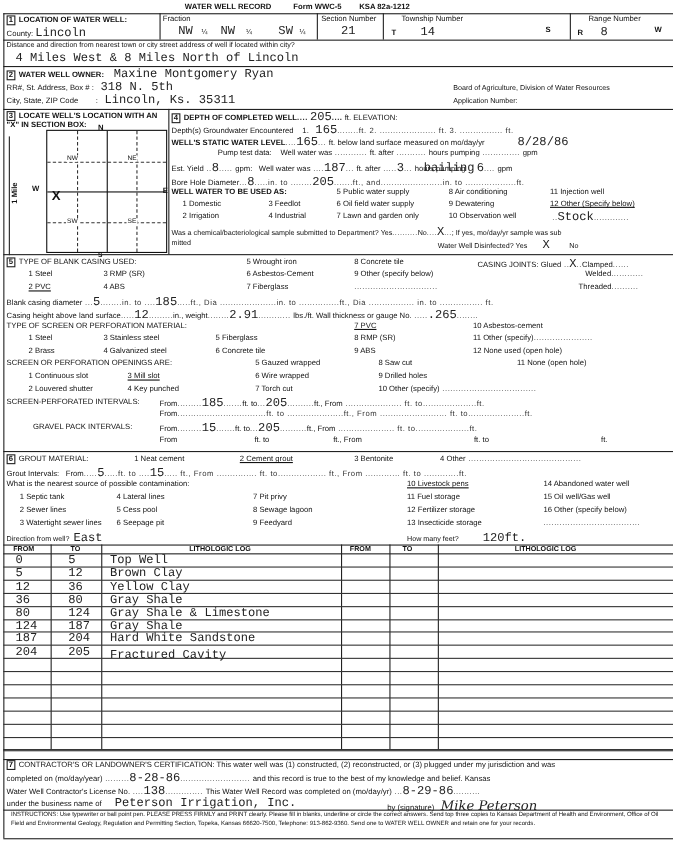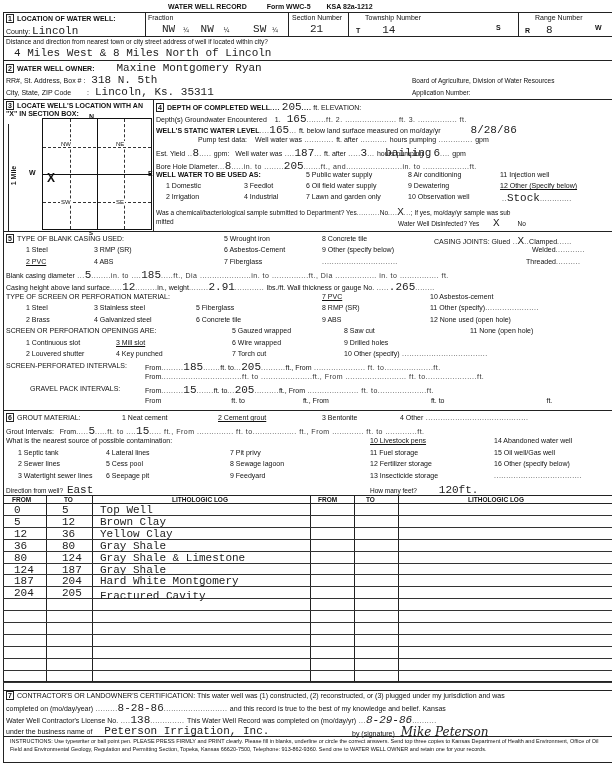--- a/index.html
+++ b/index.html
@@ -64,21 +64,21 @@
   <span class="b">R</span>
   <span class="hw" style="margin-left:14px">8</span>
   <span class="b" style="position:absolute;left:70px;">W</span>
 </div>
 <div class="abs small" style="left:6px;top:38px;">Distance and direction from nearest town or city street address of well if located within city?</div>
 <div class="abs hw" style="left:14px;top:47px;">4 Miles West &amp; 8 Miles North of Lincoln</div>
 
 <div class="hline" style="left:3px;top:60px;width:609px;"></div>
 <div class="abs b" style="left:6px;top:62px;">
   <span class="num-box">2</span><span>WATER WELL OWNER:</span>
-  <span class="hw" style="font-weight:normal;margin-left:20px">Maxine Montgomery Ryan</span>
+  <span class="hw" style="font-weight:normal;margin-left:7px">Maxine Montgomery Ryan</span>
 </div>
 <div class="abs" style="left:6px;top:74px;">
   <span>RR#, St. Address, Box # :</span>
   <span class="hw" style="margin-left:4px">318 N. 5th</span>
 </div>
 <div class="abs" style="left:6px;top:86px;">
   <span>City, State, ZIP Code</span>
   <span style="margin-left:14px">:</span>
   <span class="hw" style="margin-left:4px">Lincoln, Ks. 35311</span>
 </div>
@@ -333,41 +333,41 @@
       <span class="abs hw" style="left: 100px; top: 551.6px;">Gray Shale &amp; Limestone</span>
     </div>
     <div>
       <span class="abs hw" style="left: 14px; top: 563.5px;">124</span>
       <span class="abs hw" style="left: 62px; top: 563.5px;">187</span>
       <span class="abs hw" style="left: 100px; top: 563.5px;">Gray Shale</span>
     </div>
     <div>
       <span class="abs hw" style="left: 14px; top: 575.4px;">187</span>
       <span class="abs hw" style="left: 62px; top: 575.4px;">204</span>
-      <span class="abs hw" style="left: 100px; top: 575.4px;">Hard White Montgomery</span>
+      <span class="abs hw" style="left: 100px; top: 575.4px;">Hard White Sandstone</span>
     </div>
     <div>
       <span class="abs hw" style="left: 14px; top: 587.3px;">204</span>
       <span class="abs hw" style="left: 62px; top: 587.3px;">205</span>
       <span class="abs hw" style="left: 100px; top: 590px;">Fractured Cavity</span>
     </div>
   </div>
 
 <div class="hline" style="left:3px;top:681px;width:609px;"></div>
 <div class="hline" style="left:3px;top:690px;width:609px;"></div>
 <div class="abs" style="left:6px;top:691px;">
   <span class="num-box">7</span><span>CONTRACTOR'S OR LANDOWNER'S CERTIFICATION: This water well was (1) constructed, (2) reconstructed, or (3) plugged under my jurisdiction and was</span>
 </div>
 <div class="abs" style="left:6px;top:702px;">
   <span>completed on (mo/day/year)</span><span class="dots"> .........</span><span class="hw" style="">8-28-86</span><span class="dots">.......................... </span>
   <span>and this record is true to the best of my knowledge and belief. Kansas</span>
 </div>
 <div class="abs" style="left:6px;top:714px;">
   <span>Water Well Contractor's License No.</span><span class="dots"> ....</span><span class="hw">138</span><span class="dots">.............. </span>
-  <span>This Water Well Record was completed on (mo/day/yr)</span><span class="dots"> ...</span><span class="hw" style="font-style:italic">8-29-86</span><span class="dots">..........</span>
+  <span>This Water Well Record was completed on (mo/day/yr)</span><span class="dots"> ...</span><span class="hw" style="">8-29-86</span><span class="dots">..........</span>
 </div>
 <div class="abs" style="left:6px;top:725px;">
   <span>under the business name of</span>
   <span class="hw" style="margin-left:10px">Peterson Irrigation, Inc.</span>
 </div>
 <div class="abs" style="left:352px;top:725px;">
   <span>by (signature)</span>
   <span class="sig" style="margin-left:4px">Mike Peterson</span>
 </div>
 <div class="hline" style="left:3px;top:736px;width:609px;"></div>

